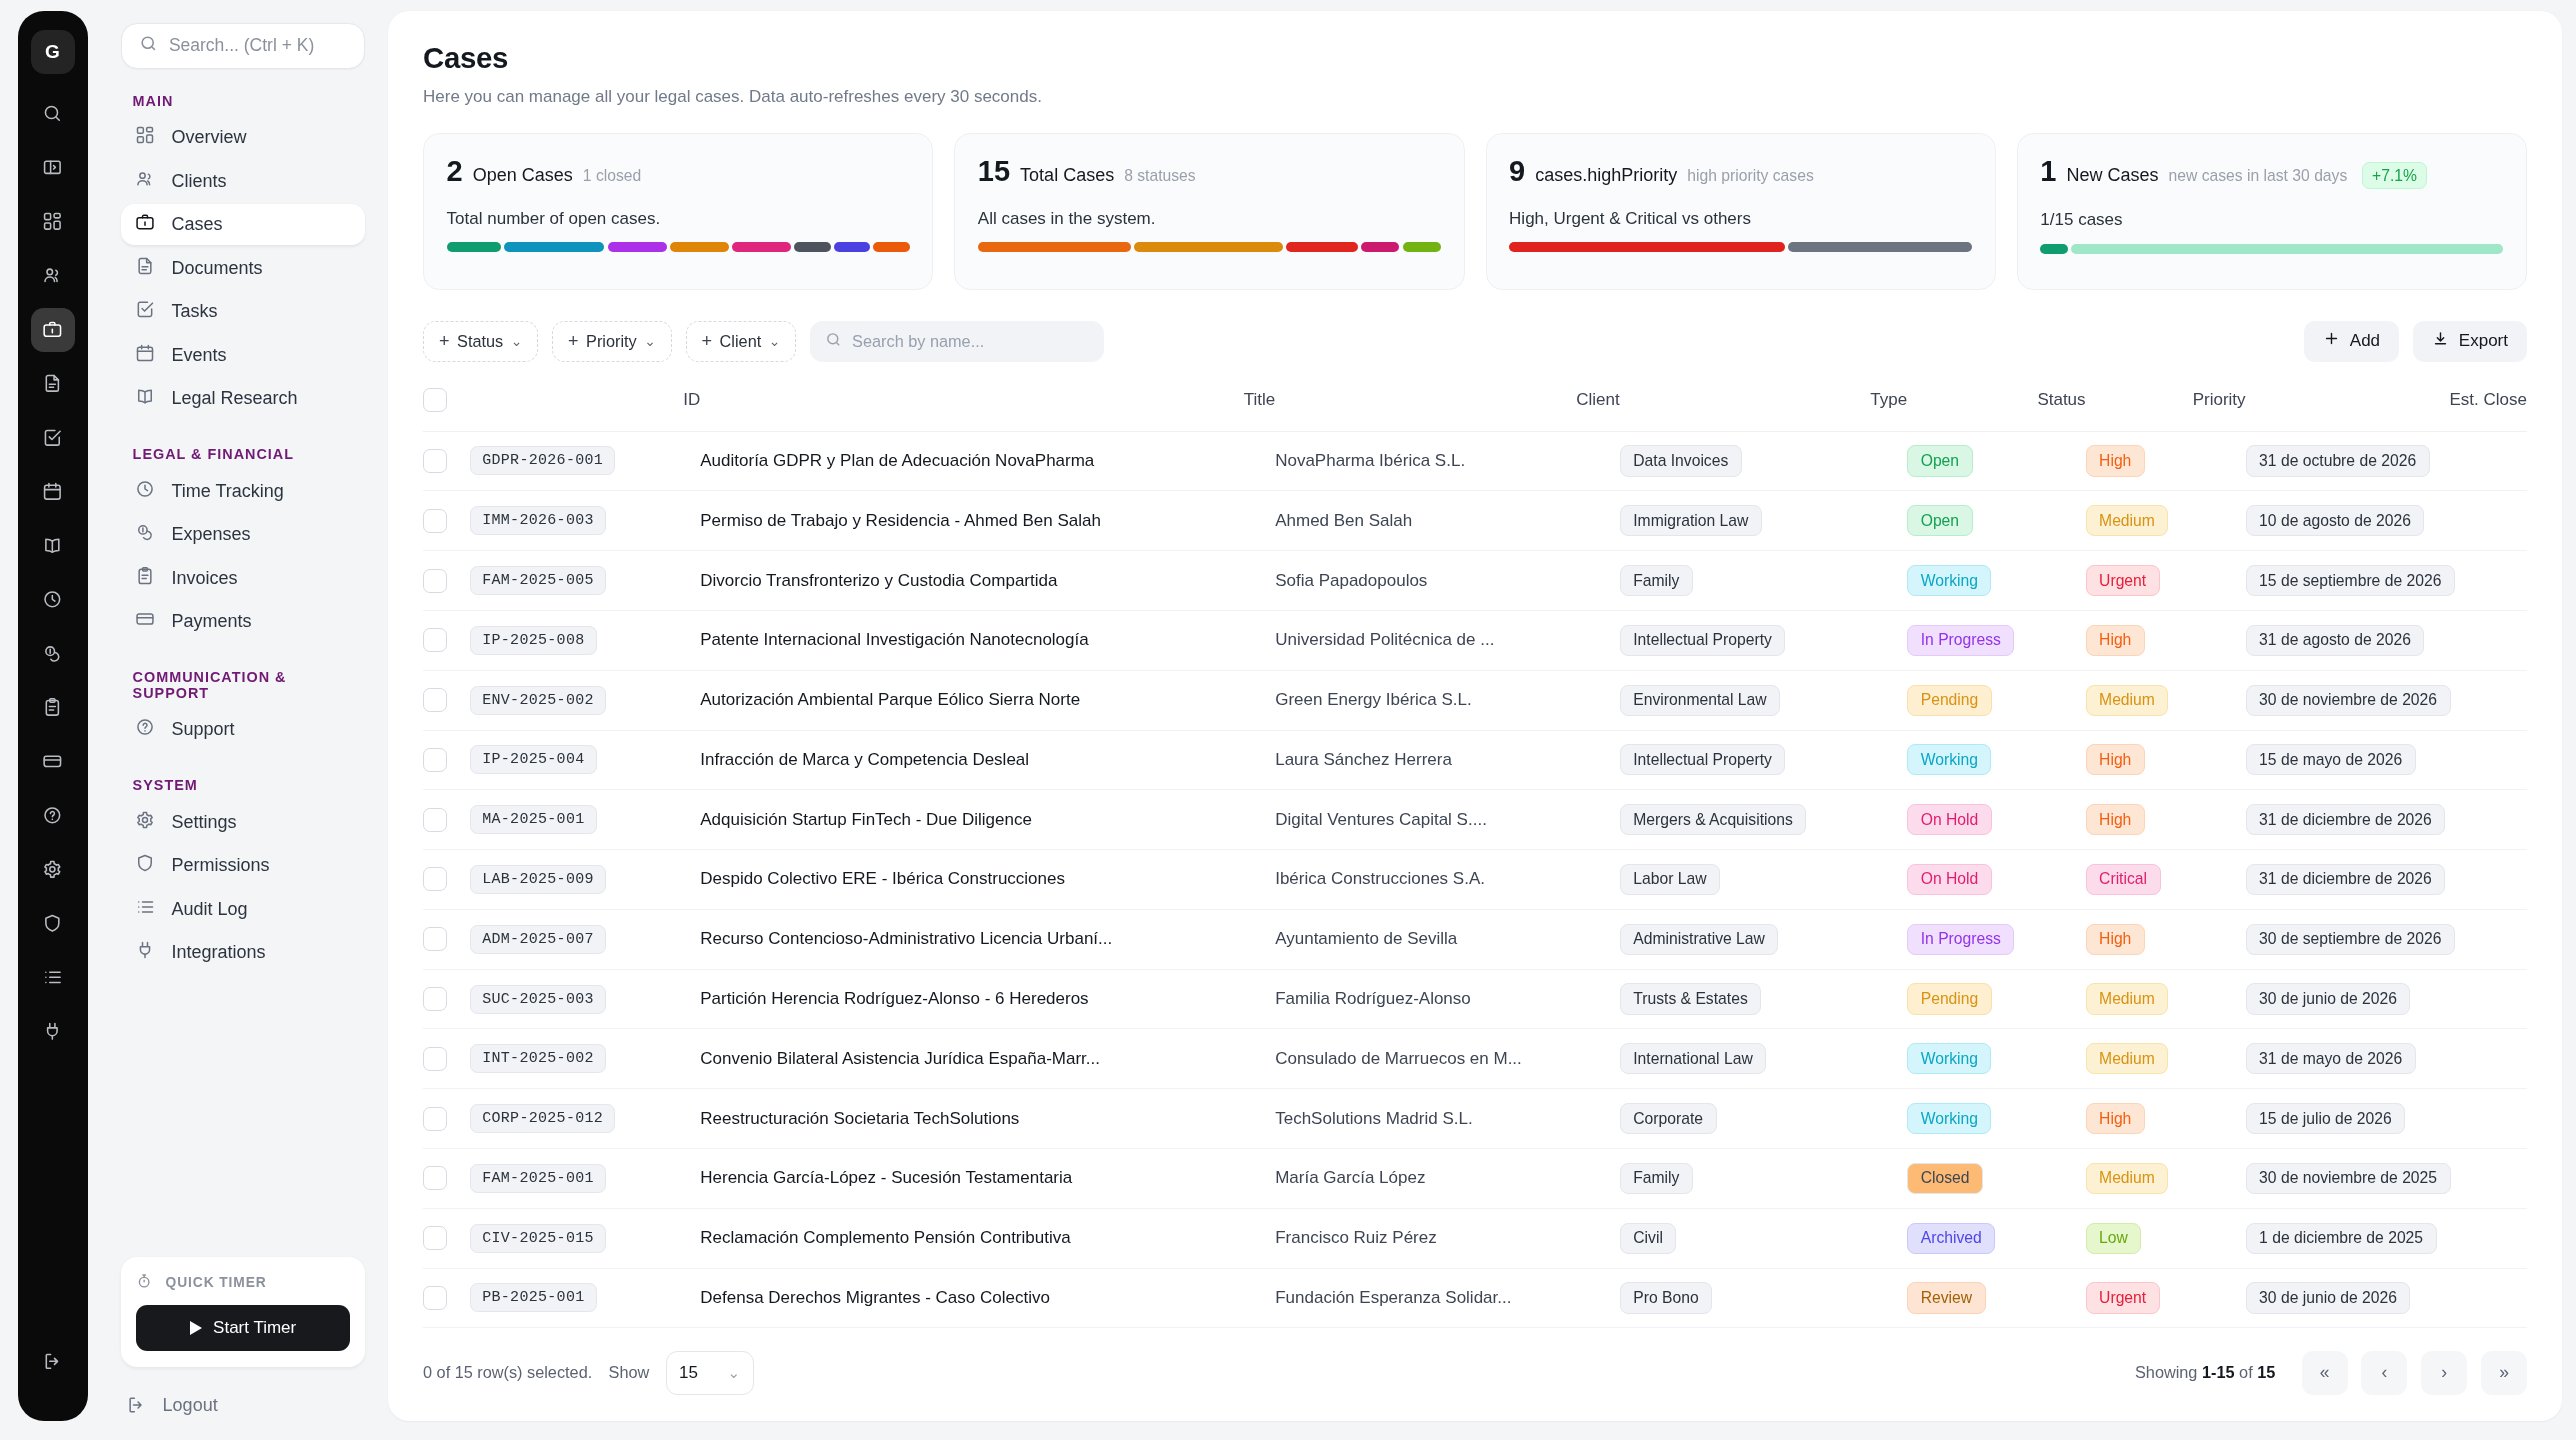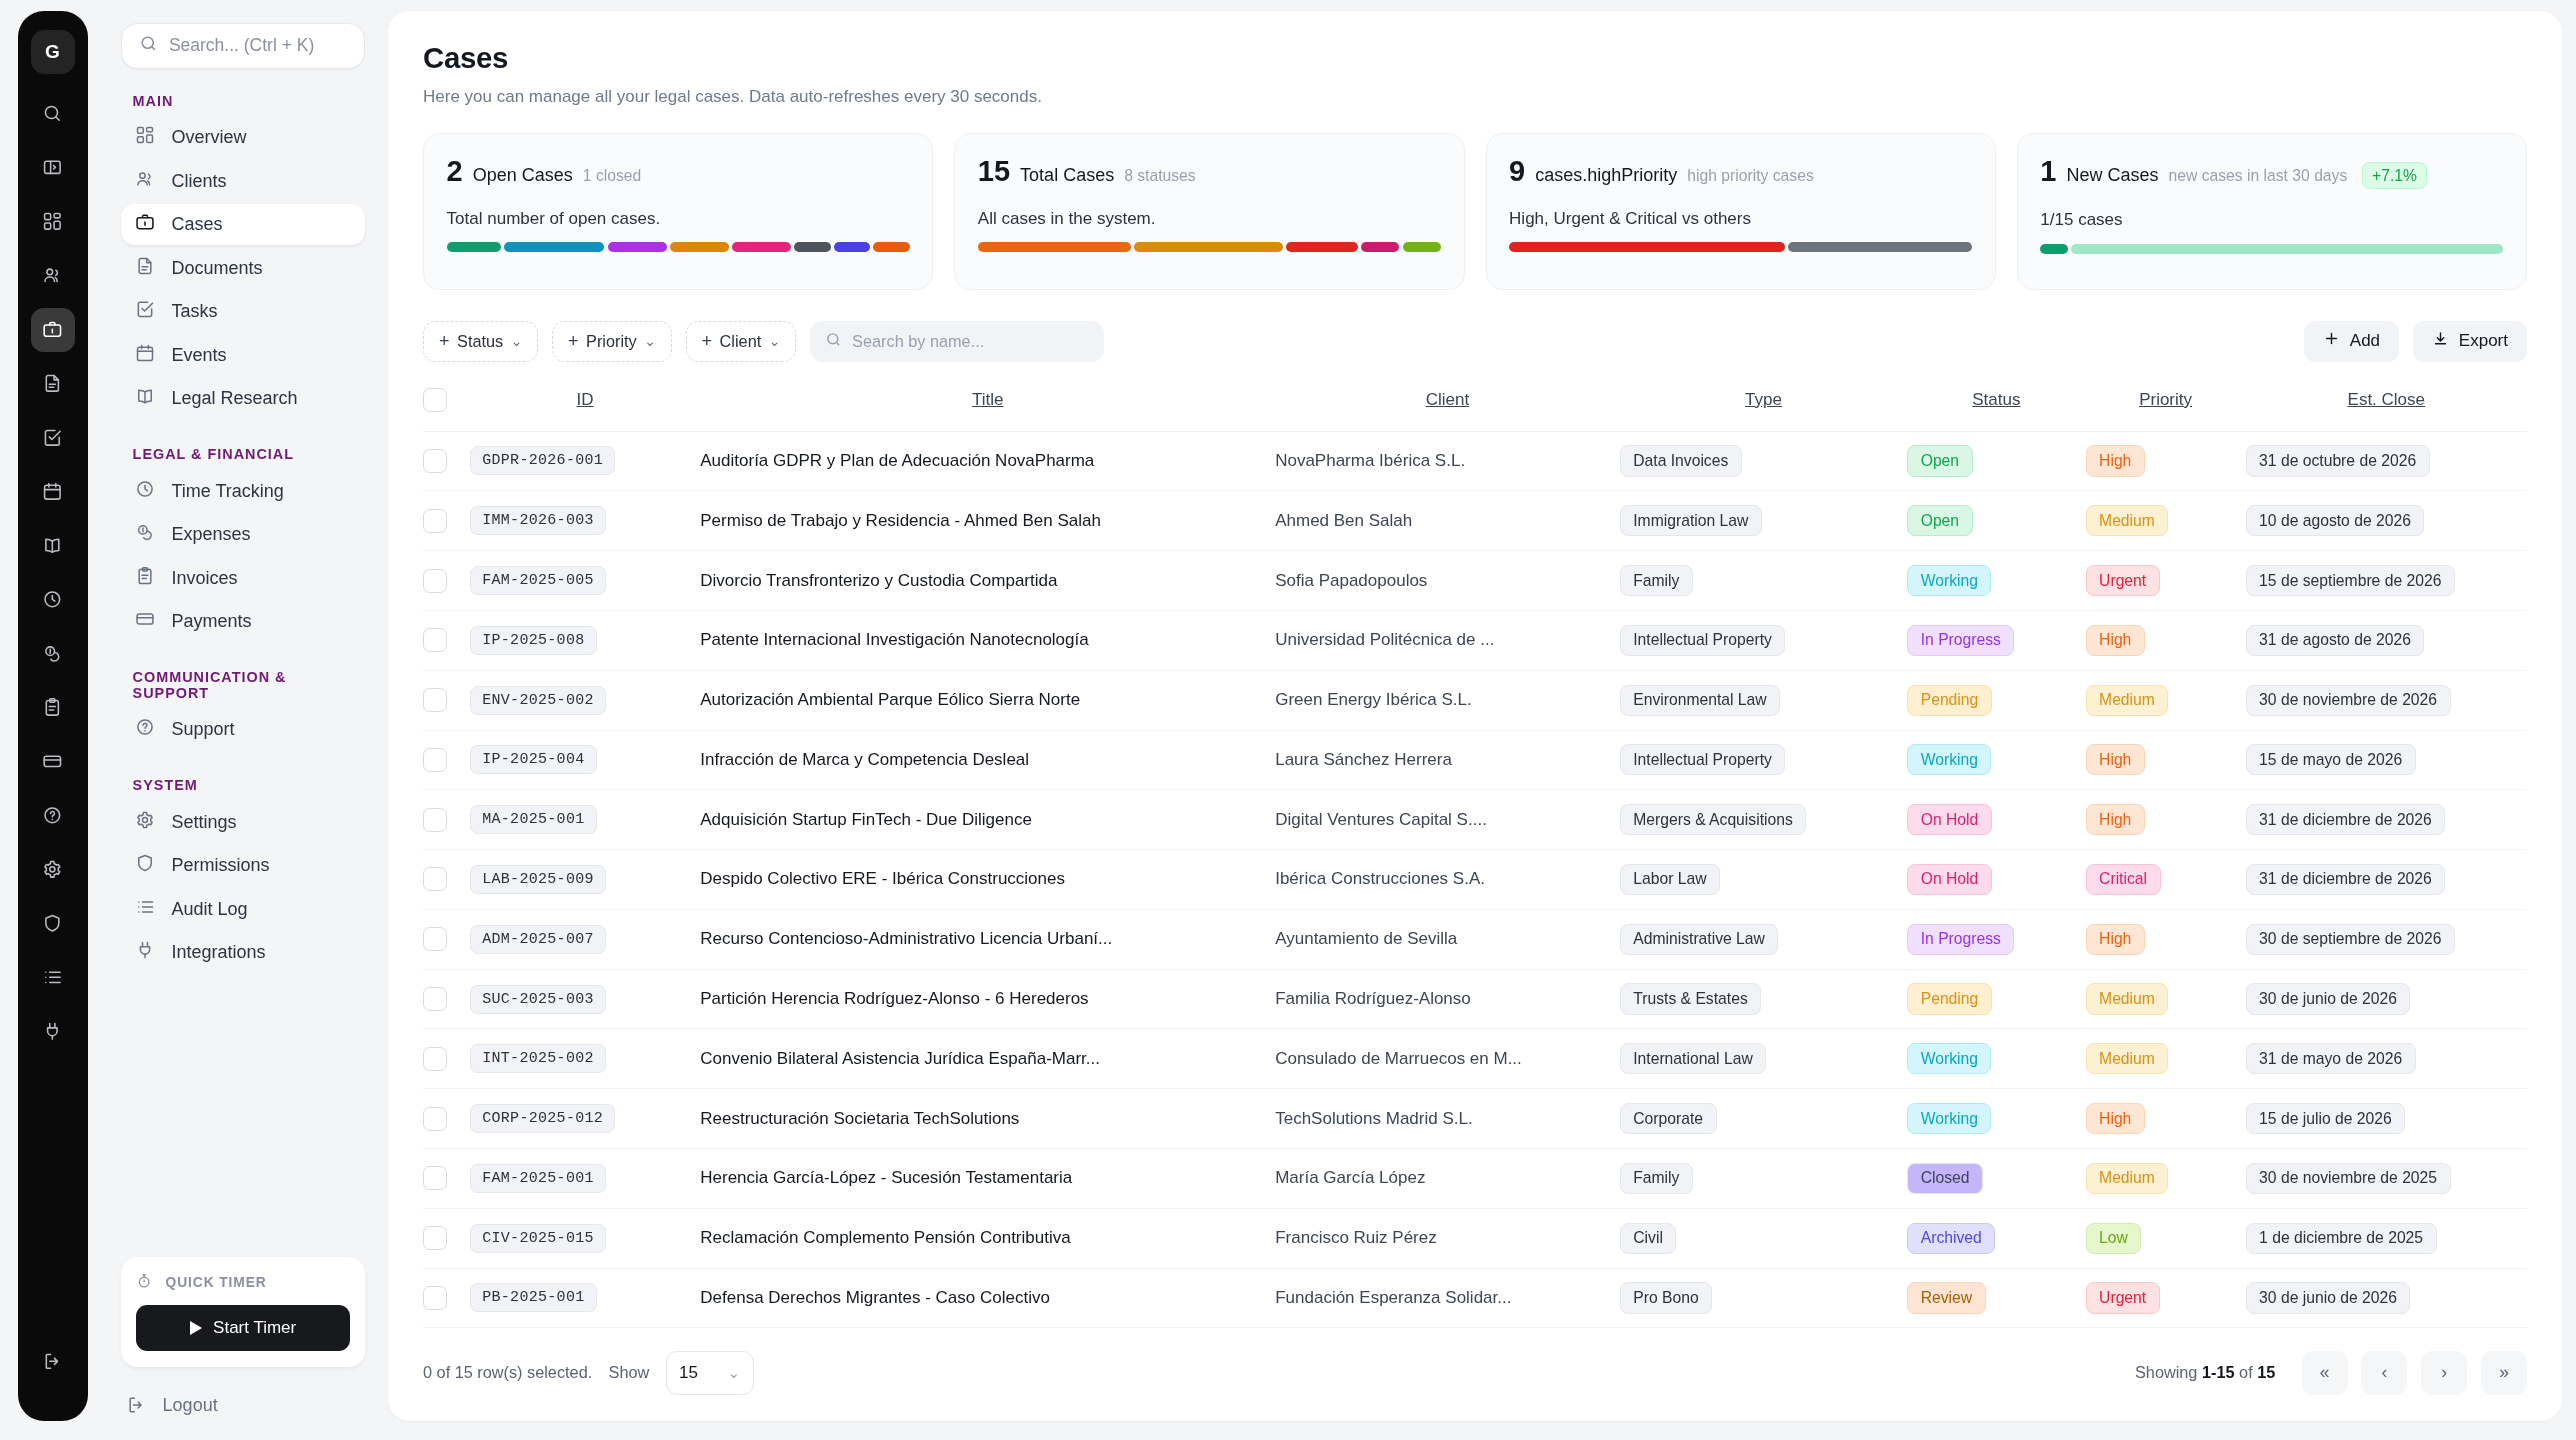--- a/index.html
+++ b/index.html
@@ -145,22 +145,22 @@
   .tb-btn {
     display: flex; align-items: center; gap: 10px;
     background: #f1f3f6; border-radius: 11.3px;
     height: 41px; padding: 0 19px; font-size: 17px; color: #14181f;
   }
   .tb-btn svg { width: 17px; height: 17px; stroke: #14181f; fill: none; stroke-width: 2; stroke-linecap: round; stroke-linejoin: round; }
 
   
   table { width: 100%; border-collapse: collapse; margin-top: 26px; table-layout: fixed; }
   thead th {
-    text-align: center; font-size: 17px; color: #3d4553; font-weight: 500;
-    padding: 0 0 19px 0; border-bottom: 1.3px solid #eef0f3; text-decoration: underline;
+    text-align: right; font-size: 17px; color: #3d4553; font-weight: 500;
+    padding: 0 0 19px 0; border-bottom: 1.3px solid #eef0f3;
   }
   tbody td { padding: 13.8px 0; border-bottom: 1.3px solid #f1f2f5; font-size: 17px; color: #1b212b; vertical-align: middle; }
   .col-cb { width: 46px; }
   .col-id { width: 226px; }
   .col-title { width: 564px; }
   .col-client { width: 338px; }
   .col-type { width: 282px; }
   .col-status { width: 175px; }
   .col-prio { width: 157px; }
   .col-close { width: 276px; }
@@ -803,21 +803,21 @@
               <div class="cb"></div>
             </td>
             <td class="col-id"><span class="pill-id">FAM-2025-001</span></td>
             <td class="col-title">
               <div class="t-title">Herencia García-López - Sucesión Testamentaria</div>
             </td>
             <td class="col-client">
               <div class="t-client">María García López</div>
             </td>
             <td class="col-type"><span class="pill-type">Family</span></td>
-            <td class="col-status"><span class="pill-s" style="background: #c4b5fd; color: rgb(61, 69, 83); border-color: rgb(227, 230, 235);">Closed</span></td>
+            <td class="col-status"><span class="pill-s" style="background: #fdba74; color: rgb(61, 69, 83); border-color: rgb(227, 230, 235);">Closed</span></td>
             <td class="col-prio"><span class="pill-s" style="background: rgb(252, 241, 210); color: rgb(217, 146, 20); border-color: rgb(248, 228, 171);">Medium</span></td>
             <td class="col-close"><span class="pill-date">30 de noviembre de 2025</span></td>
           </tr>
           <tr>
             <td class="col-cb">
               <div class="cb"></div>
             </td>
             <td class="col-id"><span class="pill-id">CIV-2025-015</span></td>
             <td class="col-title">
               <div class="t-title">Reclamación Complemento Pensión Contributiva</div>

